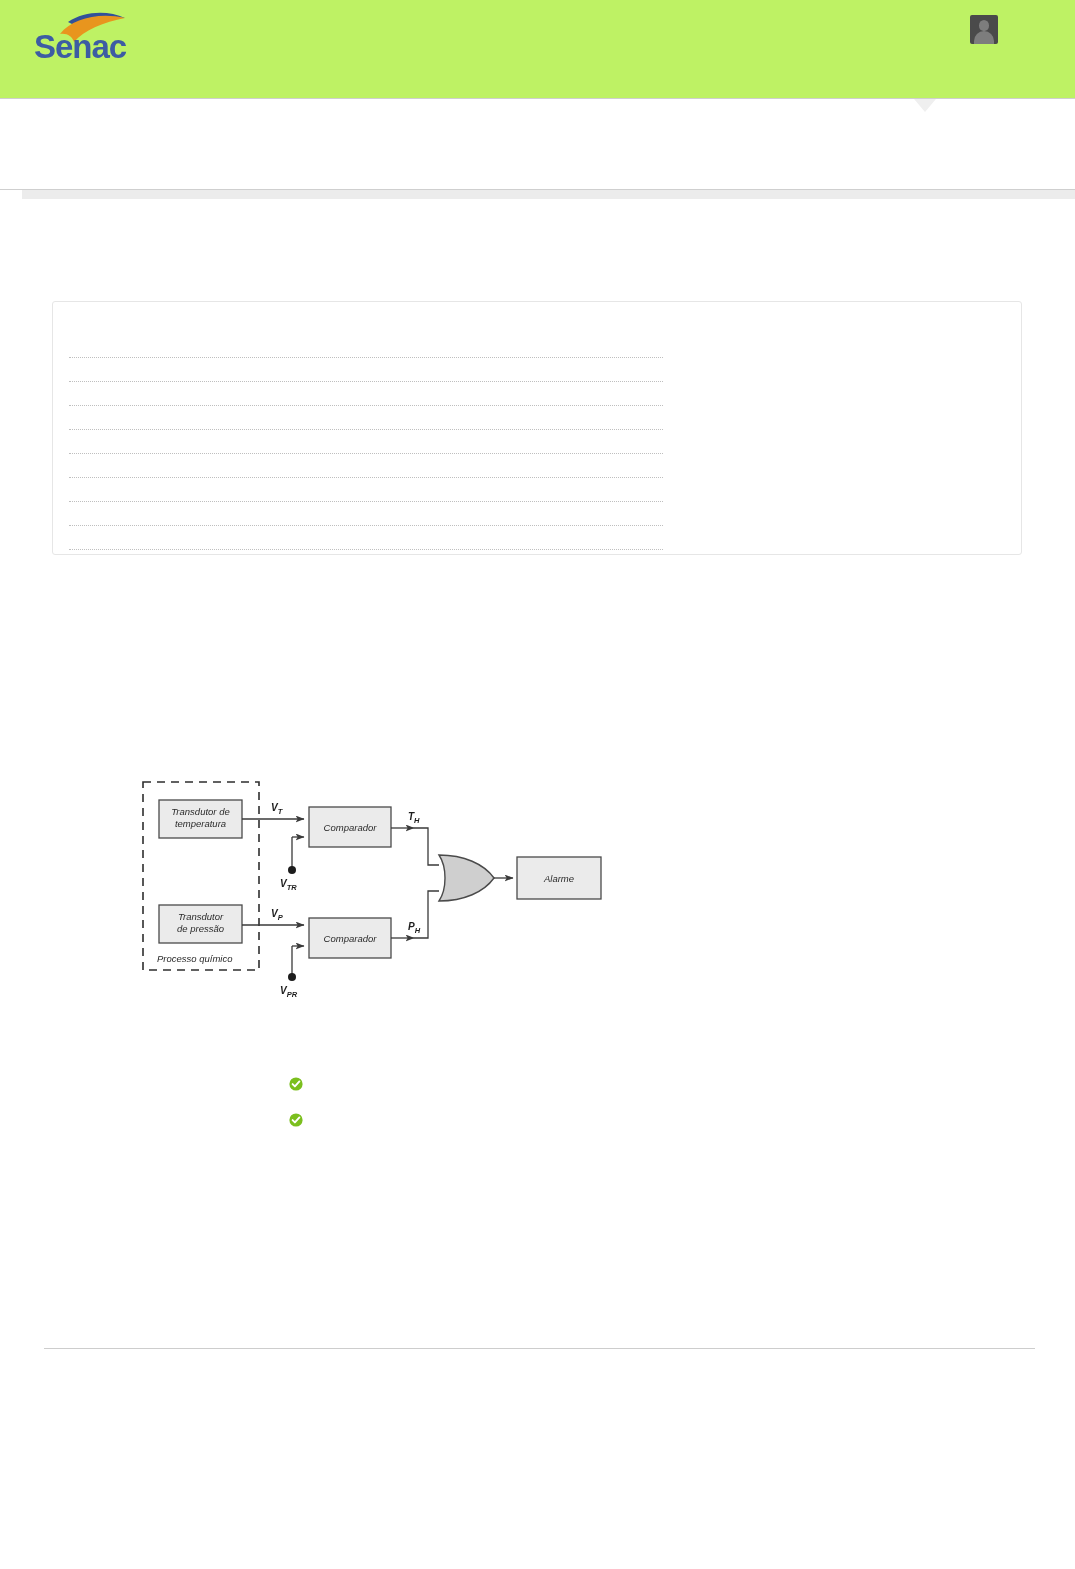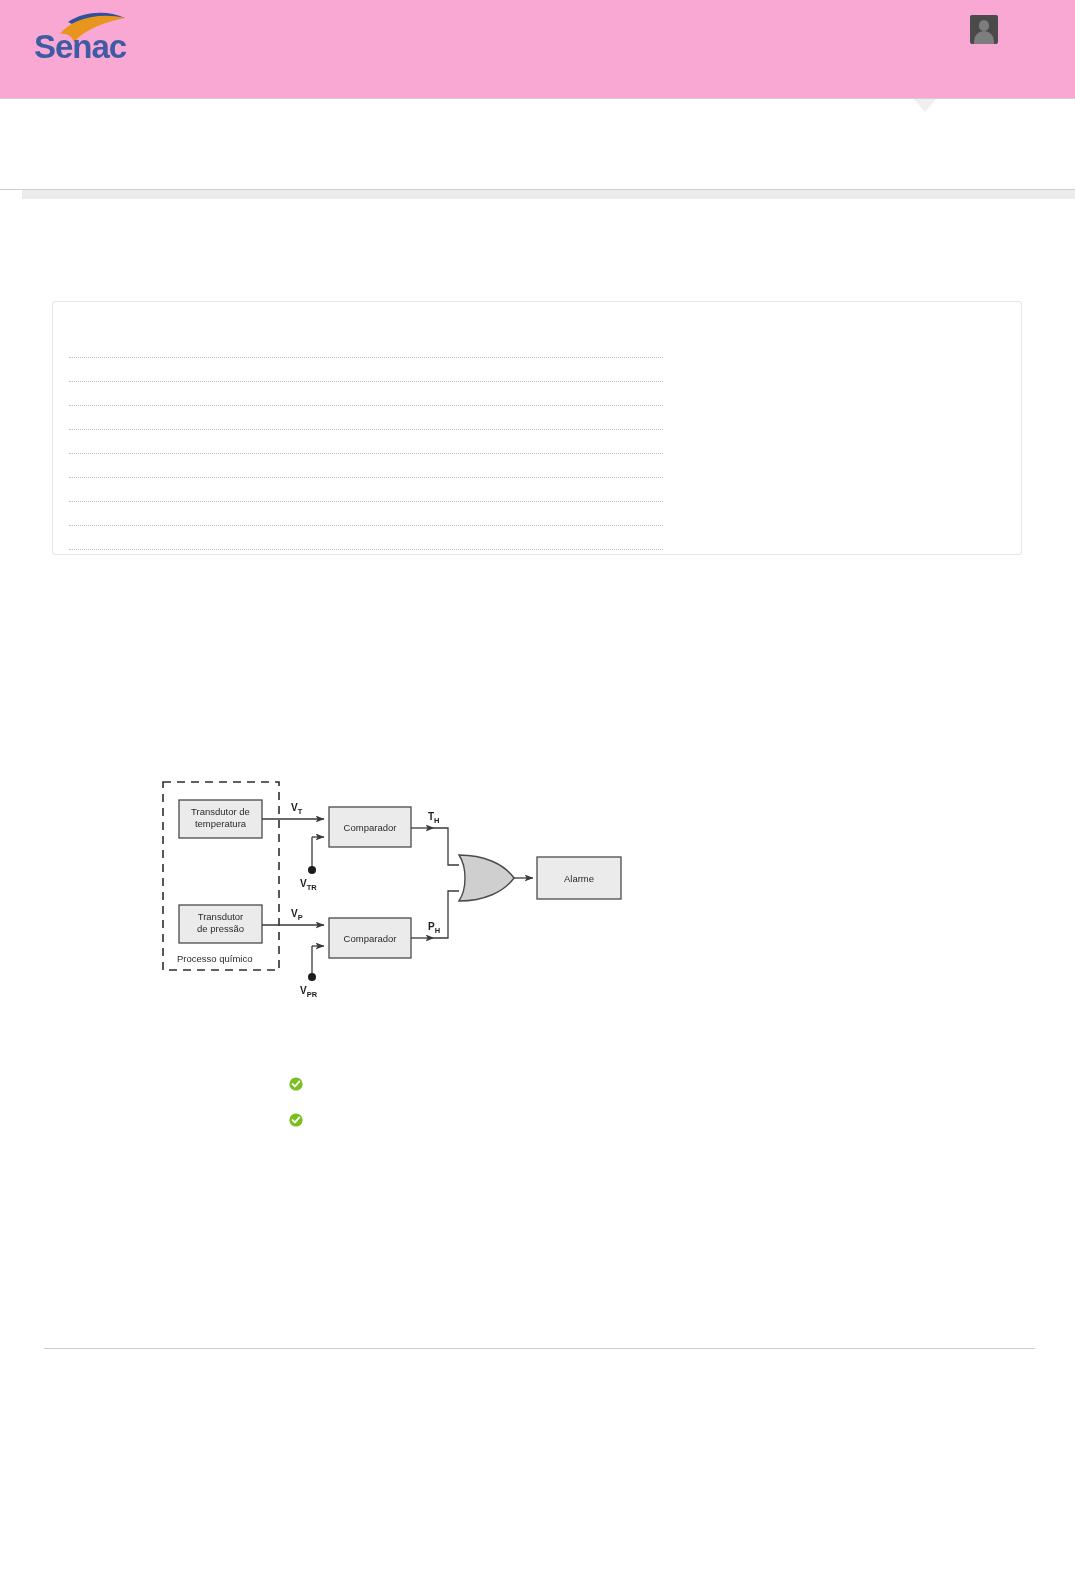--- a/index.html
+++ b/index.html
@@ -16,21 +16,21 @@
     overflow: hidden;
   }
 
   
   .page-header {
     position: absolute;
     left: 0;
     top: 0;
     width: 1075px;
     height: 98px;
-    background: #f9a8d4;
+    background: #bef264;
   }
   .brand-logo {
     position: absolute;
     left: 32px;
     top: 8px;
     width: 108px;
     height: 52px;
   }
   .brand-logo svg { display: block; }
 
@@ -125,24 +125,25 @@
     width: 594px;
   }
   .dotted-line {
     height: 23px;
     border-bottom: 1px dotted #bfbfbf;
   }
 
   
   .diagram-figure {
     position: absolute;
-    left: 152px;
+    left: 132px;
     top: 770px;
     width: 500px;
     height: 240px;
+    font-style: italic;
   }
   .diagram-figure svg { display: block; }
 
   
   .correct-marker {
     position: absolute;
     width: 14px;
     height: 14px;
   }
   .marker-1 { left: 289px; top: 1077px; }

